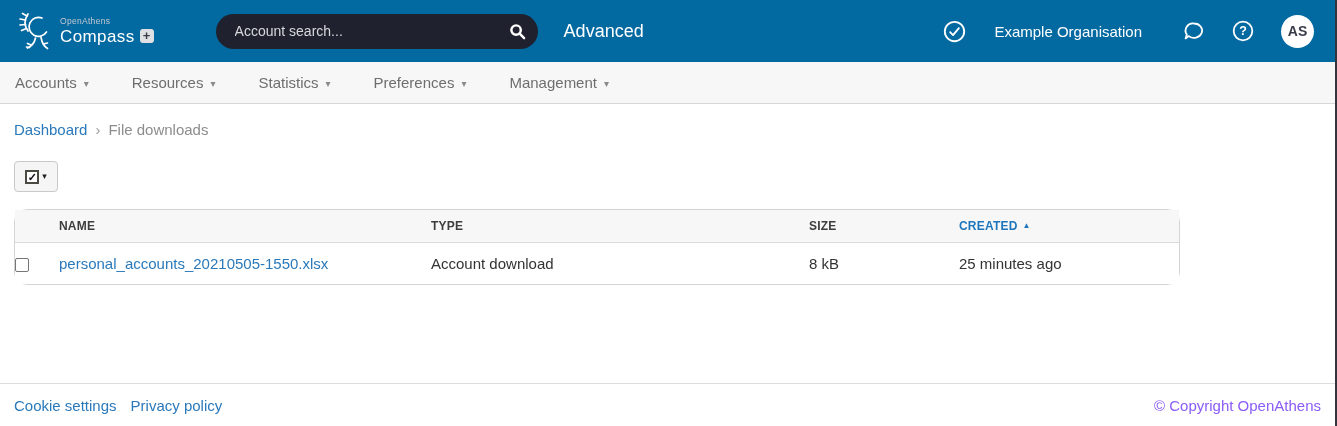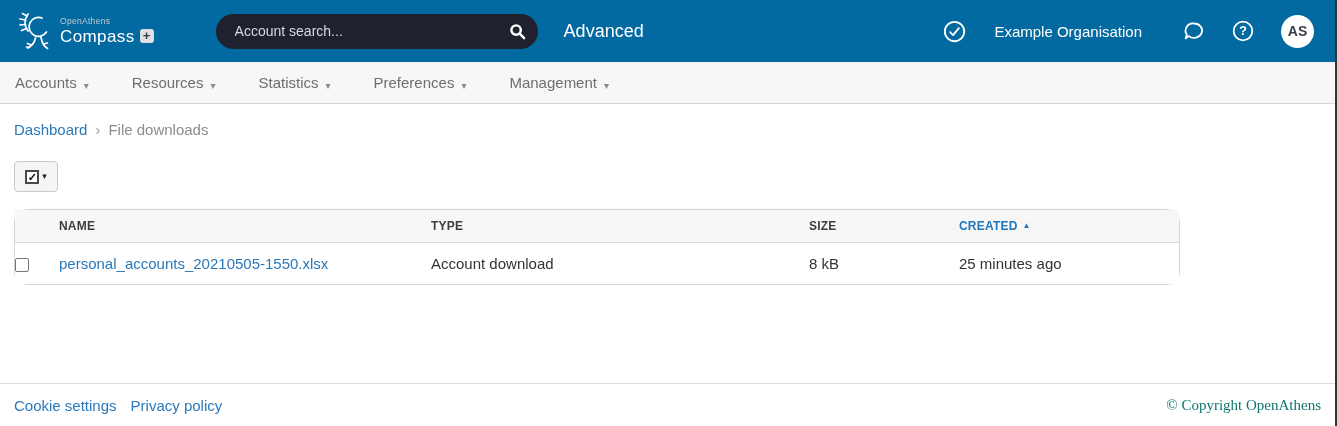--- a/index.html
+++ b/index.html
@@ -53,21 +53,21 @@
   }
 
   
   nav.main-nav {
     height:42px; flex-shrink:0;
     background:#f7f7f7; border-bottom:1px solid #d7d7d7;
     display:flex; align-items:center; padding:0 15px;
   }
   .nav-item {
     color:#6e6e6e; font-size:15px; text-decoration:none; cursor:pointer;
-    display:flex; align-items:flex-end; gap:7px; margin-right:43px;
+    display:flex; align-items:center; gap:7px; margin-right:43px;
   }
   .nav-caret { font-size:10px; color:#8a8a8a; line-height:1; padding-top:2px; }
 
   
   main.content { flex:1; padding:17px 14px 0 14px; background:#fff; }
   .breadcrumb { font-size:15px; display:flex; align-items:center; }
   .bc-link { color:#2a79ba; text-decoration:none; cursor:pointer; }
   .bc-sep { color:#9a9a9a; margin:0 8px; font-size:15px; }
   .bc-current { color:#8d8d8d; }
 
@@ -107,21 +107,21 @@
   .file-link { color:#2a79ba; text-decoration:none; cursor:pointer; }
 
   
   footer.app-footer {
     height:43px; flex-shrink:0;
     border-top:1px solid #ddd; background:#fff;
     display:flex; align-items:center; padding:8px 14px;
     font-size:15px;
   }
   .footer-link { color:#2a79ba; text-decoration:none; margin-right:14px; cursor:pointer; }
-  .copyright { margin-left:auto; color:#0f766e;font-family:Liberation Serif, serif; }
+  .copyright { margin-left:auto; color:#8b5cf6; }
 </style>
 </head>
 <body>
 
 <div class="page">
 
   <header class="app-header">
     <div class="logo">
       <svg width="40" height="42" viewBox="0 0 40 42" fill="none" stroke="#fff" stroke-width="1.7" stroke-linecap="round">
         <path d="M28 8 a9.5 9.5 0 1 0 4.5 14"></path>

